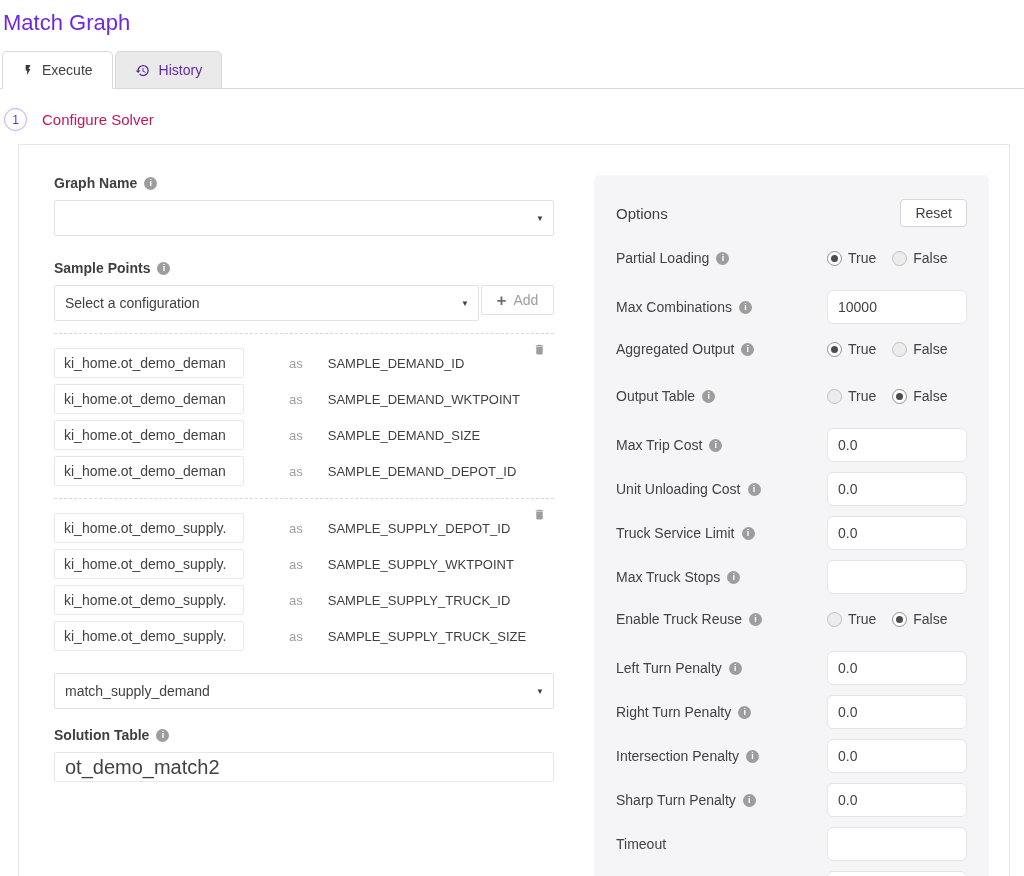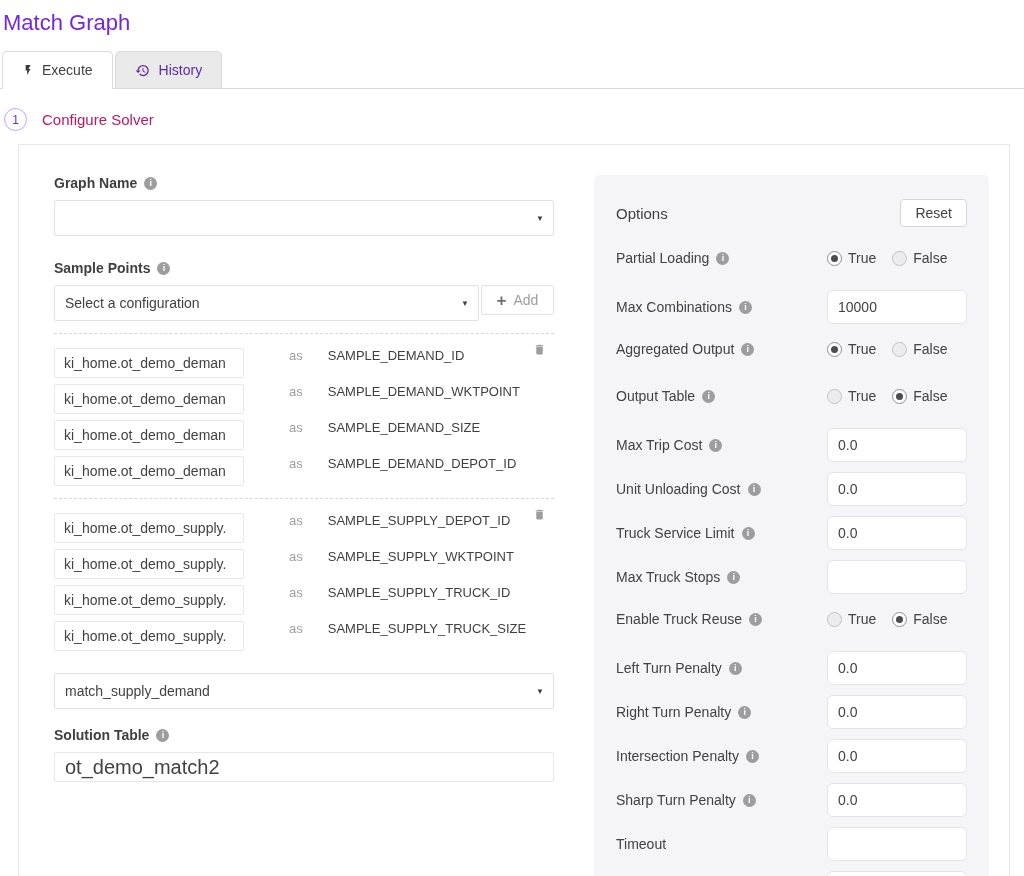--- a/index.html
+++ b/index.html
@@ -85,21 +85,21 @@
     font-size:14px; color:#9e9e9e; cursor:pointer;
   }
   .add-btn .plus { color:#6f6f6f; font-size:17px; font-weight:bold; line-height:1; }
   .add-btn .plus::before { content:"+"; }
 
   .sp-group {
     border-top:1px dashed #d8d8d8; padding-top:14px; margin-top:2px;
     position:relative;
   }
   .sp-group + .sp-group { margin-top:12px; }
-  .sp-row { display:flex; align-items:flex-start; height:30px; margin-bottom:6px; }
+  .sp-row { display:flex; align-items:center; height:30px; margin-bottom:6px; }
   .sp-input {
     width:190px; height:30px; flex:none;
     border:1px solid #e8e8e8; border-radius:2px; background:#fff;
     padding:0 9px; font-size:14px; color:#424242; outline:none;
     font-family:"Liberation Sans", sans-serif;
   }
   .as { margin-left:45px; font-size:13px; color:#9e9e9e; flex:none; }
   .sp-name { margin-left:25px; font-size:13px; color:#3f3f3f; white-space:nowrap; }
   .trash-btn {
     position:absolute; top:8px; right:8px; background:none; border:none;

